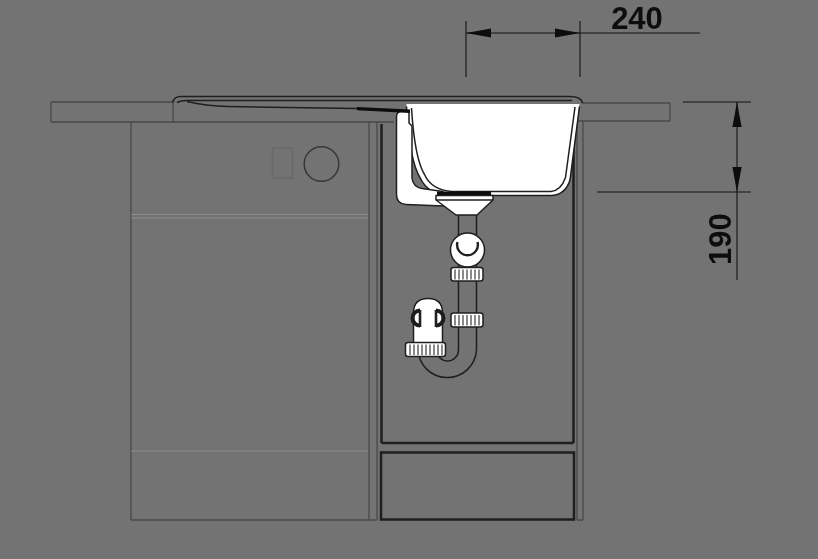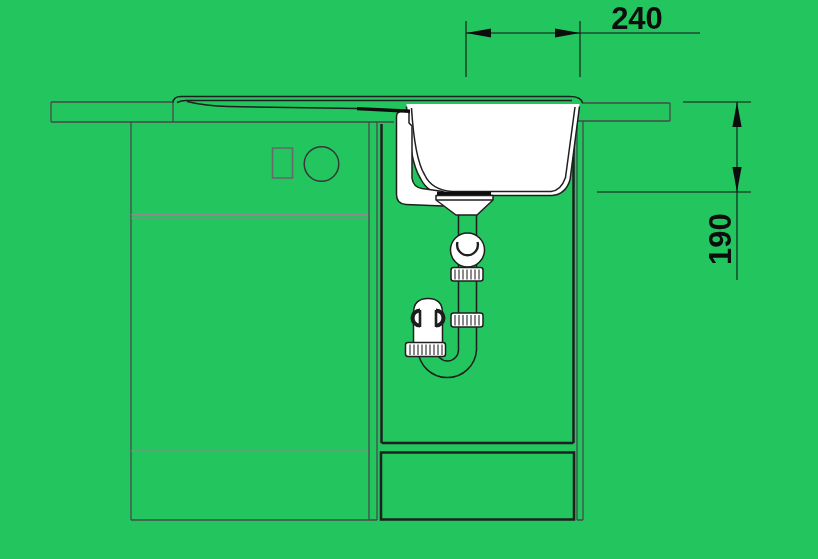--- a/index.html
+++ b/index.html
@@ -1,16 +1,16 @@
 <!DOCTYPE html>
 <html><head>
 <meta charset="utf-8">
 <style>
   html,body{margin:0;padding:0;background:#ffffff;}
-  .stage{position:relative;width:818px;height:559px;background:#22c55e;overflow:hidden;
+  .stage{position:relative;width:818px;height:559px;background:#737373;overflow:hidden;
          font-family:"Liberation Sans", sans-serif;}
   svg{position:absolute;left:0;top:0;}
   
   .furn   {stroke:#4a4a4a;stroke-width:1.3;fill:none;stroke-linecap:butt;}
   .furnlt {stroke:#8c8c8c;stroke-width:1.2;fill:none;}
   .panel  {stroke:#1f1f1f;stroke-width:2.5;fill:none;}
   .sink   {stroke:#1f1f1f;stroke-width:1.5;fill:none;stroke-linejoin:round;}
   .sinkfill{fill:#ffffff;stroke:none;}
   .darkseg{stroke:#0d0d0d;stroke-width:3.4;fill:none;}
   .pipe   {stroke:#1f1f1f;stroke-width:1.5;fill:none;}

